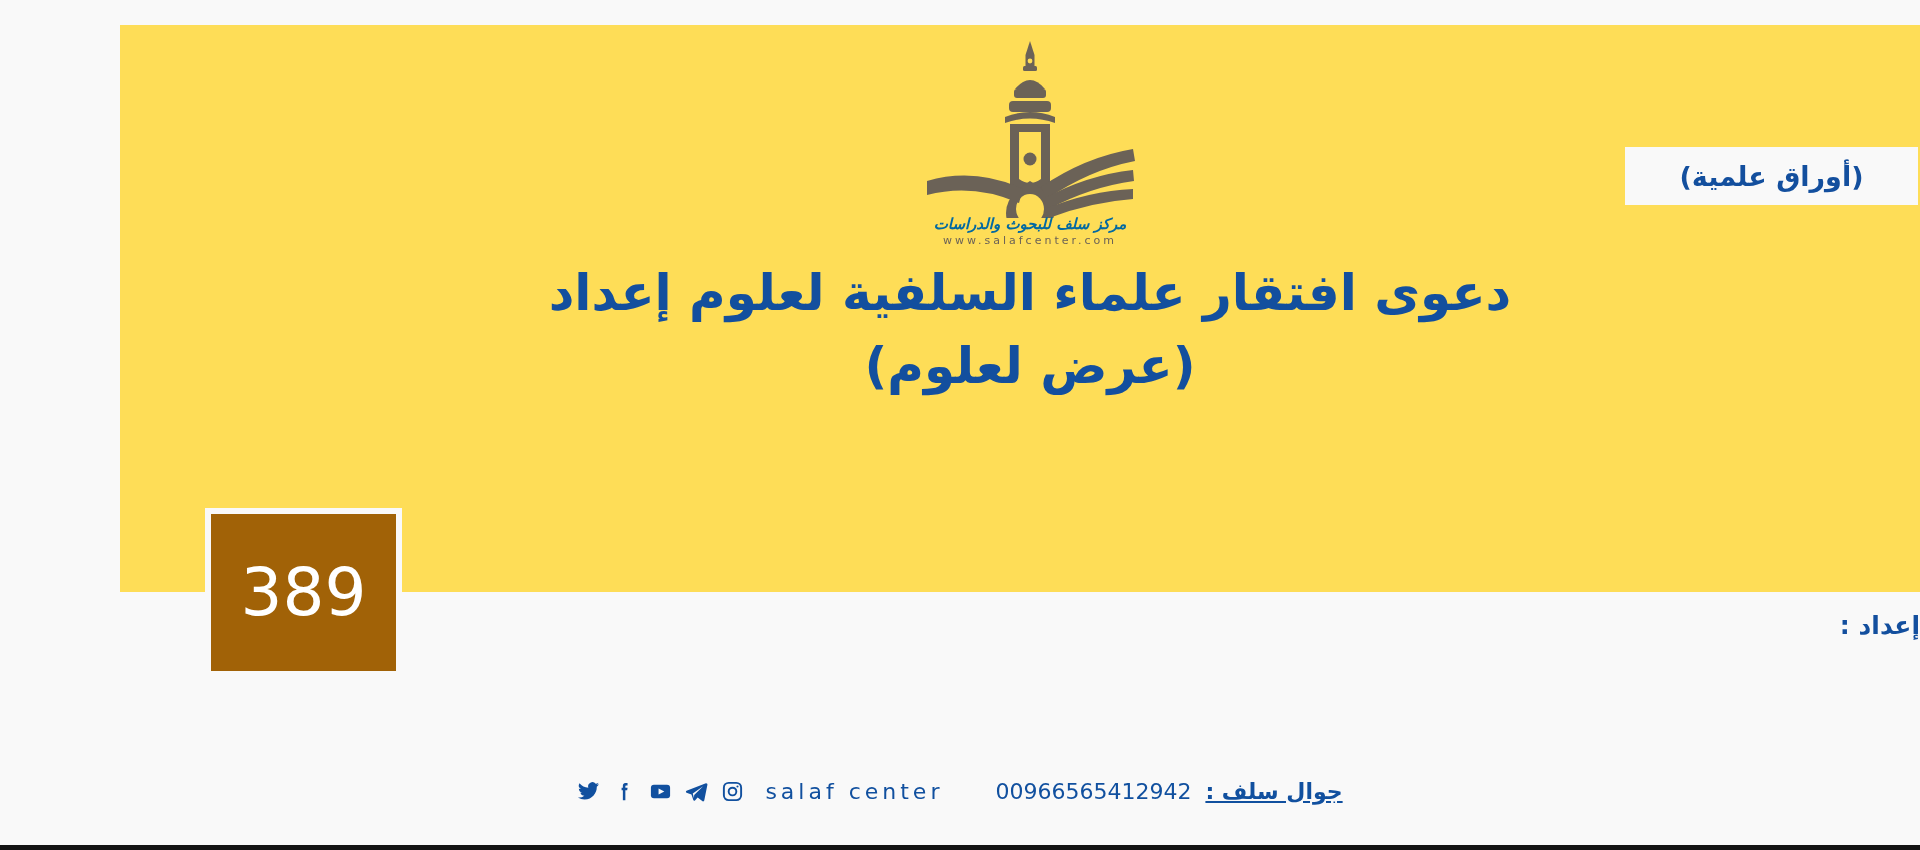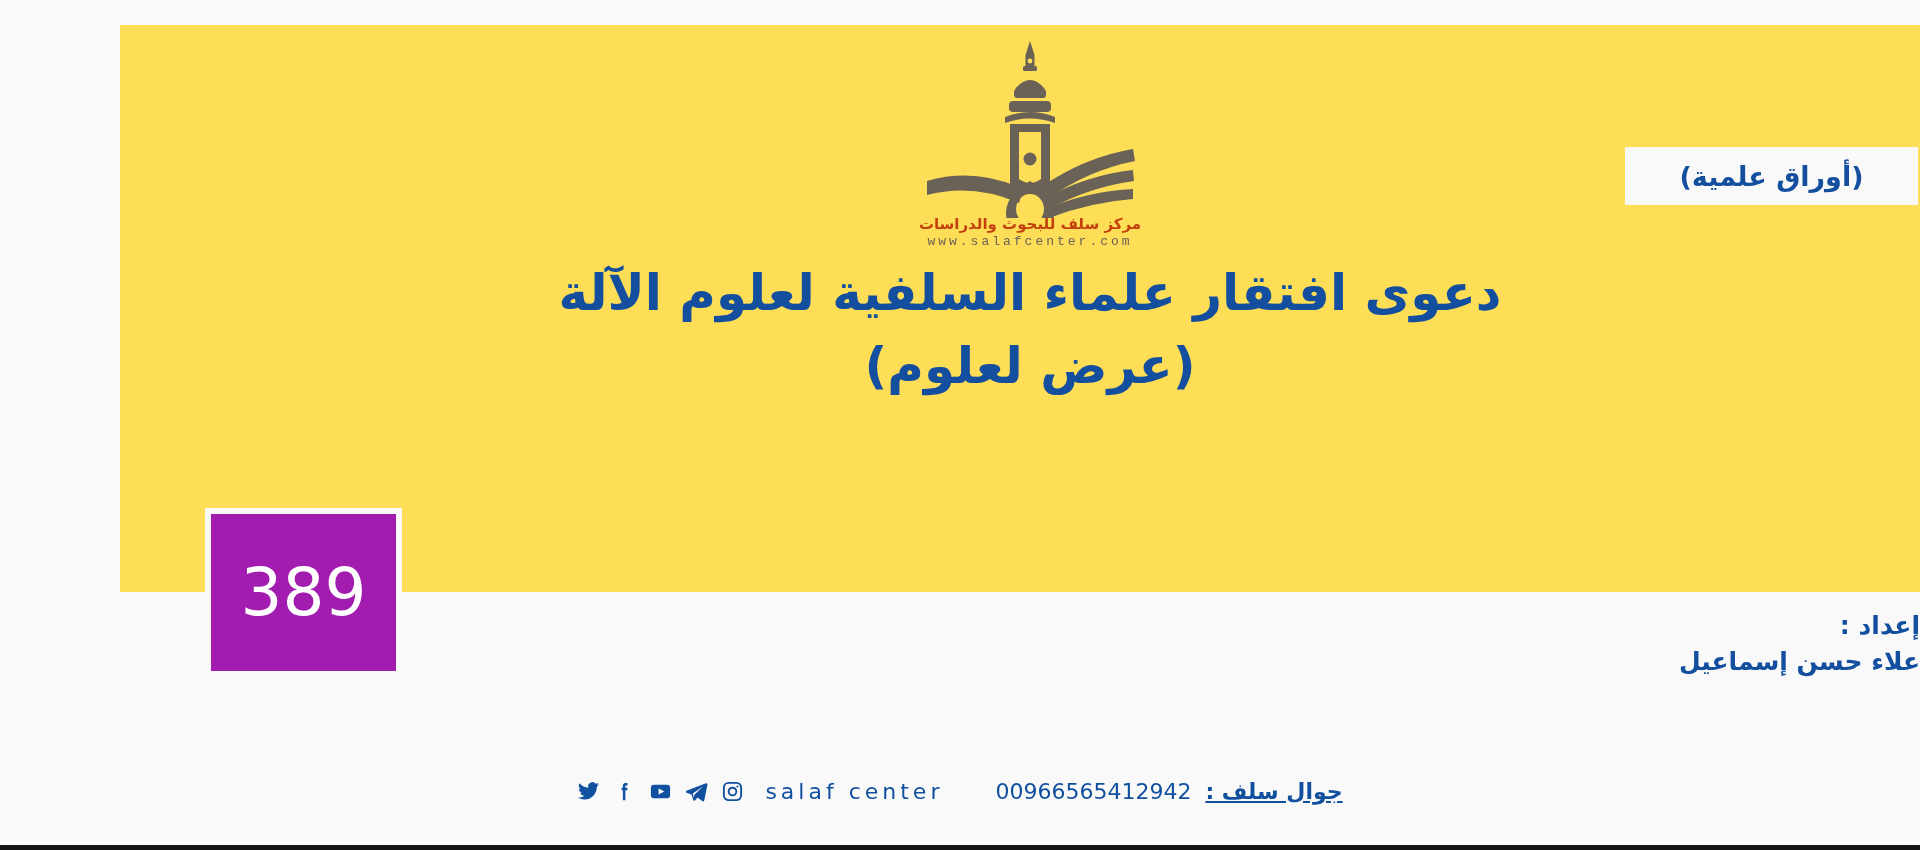--- a/index.html
+++ b/index.html
@@ -59,34 +59,34 @@
     transform: translateX(-50%);
     top: 8px;
     width: 260px;
     text-align: center;
   }
   .logo-mark {
     display: block;
     margin: 0 auto;
   }
   .logo-caption-ar {
-    color: #c2410c;
+    color: #0369a1;
     font-size: 15px;
     font-weight: bold;
     letter-spacing: 0px;
     margin-top: -2px;
     line-height: 1.1;
+    font-style: italic;
   }
   .logo-caption-url {
     color: #6b6257;
-    font-size: 13px;
+    font-size: 11px;
     letter-spacing: 3px;
     direction: ltr;
     line-height: 1.4;
-    font-family: Liberation Mono, monospace;
   }
 
   
   .title-block {
     position: absolute;
     left: 0;
     right: 0;
     top: 232px;
     text-align: center;
     padding: 0 150px;
@@ -99,21 +99,21 @@
     white-space: nowrap;
   }
 
   
   .number-chip {
     position: absolute;
     left: 205px;
     top: 508px;
     width: 185px;
     height: 157px;
-    background: #a21caf;
+    background: #a16207;
     border: 6px solid #f9f9f9;
     box-sizing: content-box;
     display: flex;
     align-items: center;
     justify-content: center;
   }
   .number-chip-value {
     color: #ffffff;
     font-size: 66px;
     font-weight: normal;
@@ -242,33 +242,32 @@
           <path d="M126 154 q44 -30 92 -38 l2 12 q-46 9 -88 38 Z"></path>
           <path d="M128 166 q44 -24 90 -29 l1 11 q-44 6 -85 28 Z"></path>
           <path d="M130 176 q44 -18 88 -20 l0 10 q-42 3 -84 19 Z"></path>
         </g>
       </svg>
       <div class="logo-caption-ar">مركز سلف للبحوث والدراسات</div>
       <div class="logo-caption-url">www.salafcenter.com</div>
     </div>
 
     <div class="title-block">
-      <div class="title-line">دعوى افتقار علماء السلفية لعلوم الآلة</div>
+      <div class="title-line">دعوى افتقار علماء السلفية لعلوم إعداد</div>
       <div class="title-line">(عرض لعلوم)</div>
     </div>
 
   </div>
 
   <div class="number-chip">
     <span class="number-chip-value">389</span>
   </div>
 
   <div class="credits">
     <div class="credits-line">إعداد :</div>
-    <div class="credits-line">علاء حسن إسماعيل</div>
   </div>
 
   <div class="footer">
 
     <div class="footer-phone-group">
       <span class="footer-label">جوال سلف  :</span>
       <span class="footer-phone">00966565412942</span>
     </div>
 
     <div class="footer-social">

